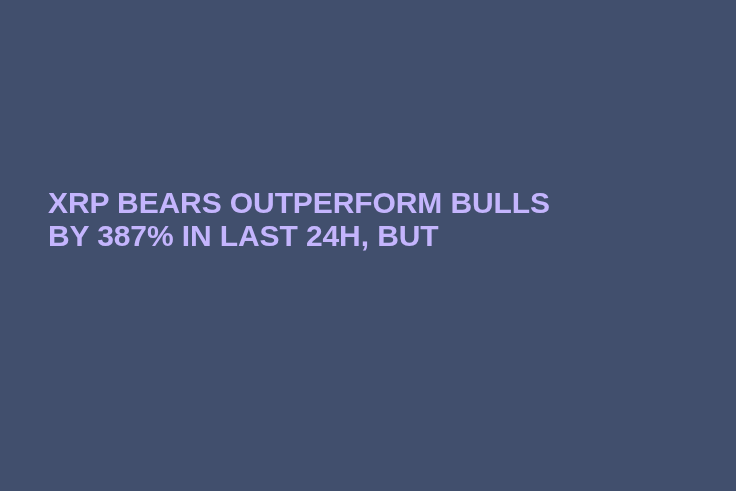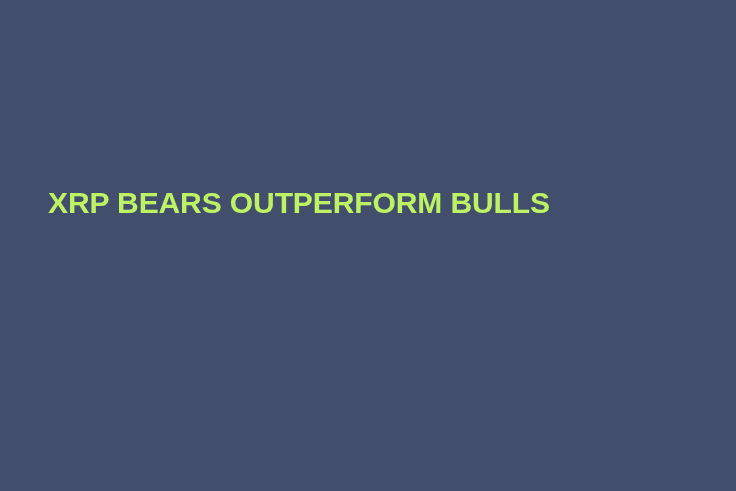--- a/index.html
+++ b/index.html
@@ -30,21 +30,21 @@
   .headline-block {
     position: absolute;
     left: 48px;
     top: 186px;
     right: 48px;
   }
 
   .headline {
     margin: 0;
     padding: 0;
-    color: #bef264;
+    color: #c4b5fd;
     font-family: "Liberation Sans", sans-serif;
     font-size: 30px;
     font-weight: 700;
     line-height: 33px;
     letter-spacing: -0.1px;
     text-transform: uppercase;
     text-rendering: optimizeLegibility;
     -webkit-font-smoothing: antialiased;
   }
 
@@ -56,16 +56,17 @@
 </head>
 <body>
 
 <div class="banner">
 
   <div class="banner-bg"></div>
 
   <div class="headline-block">
     <h1 class="headline">
       <span class="headline-line">XRP BEARS OUTPERFORM BULLS</span>
+      <span class="headline-line">BY 387% IN LAST 24H, BUT</span>
     </h1>
   </div>
 
 </div>
 
 </body></html>

